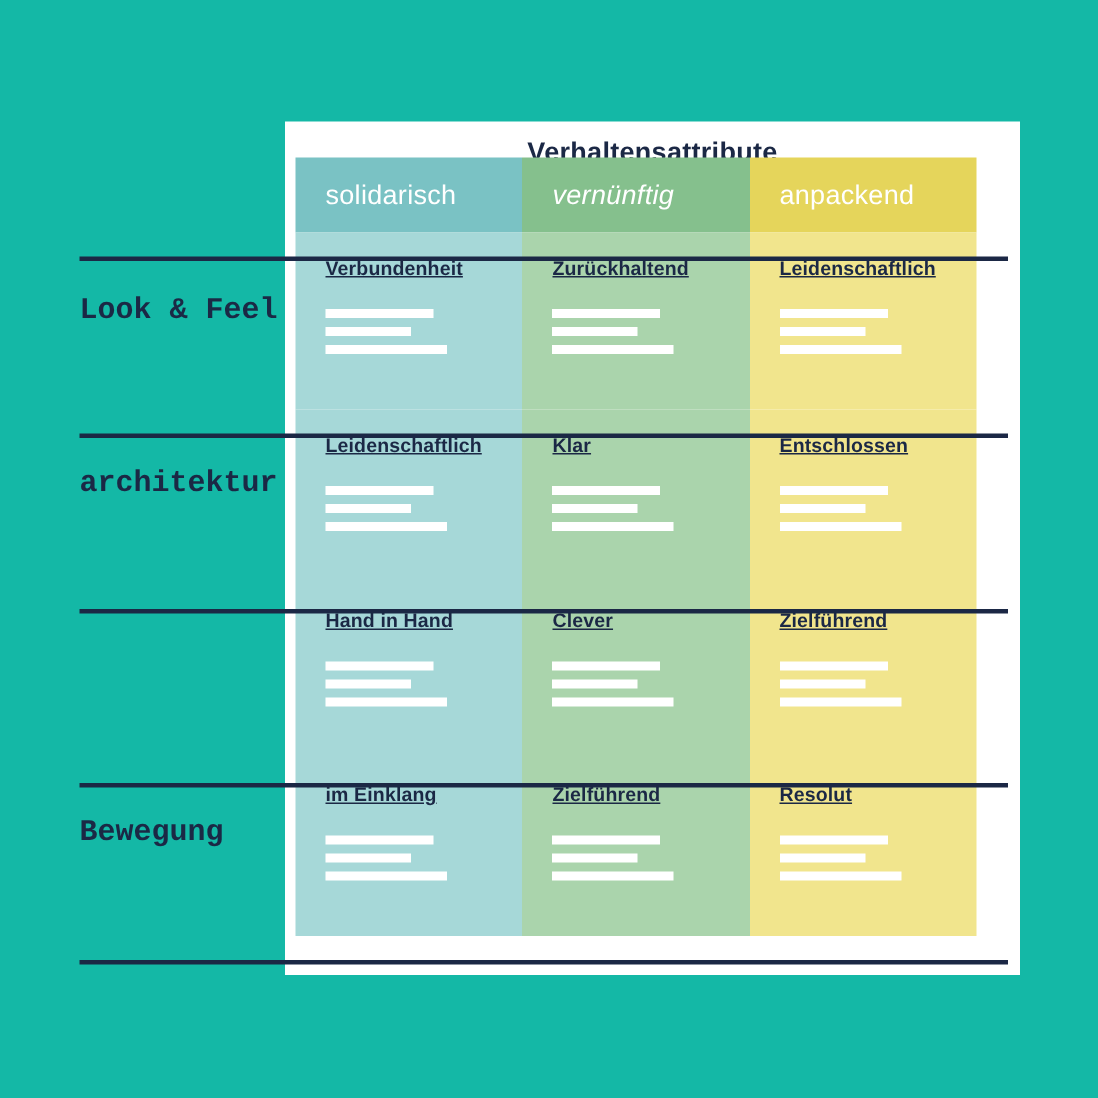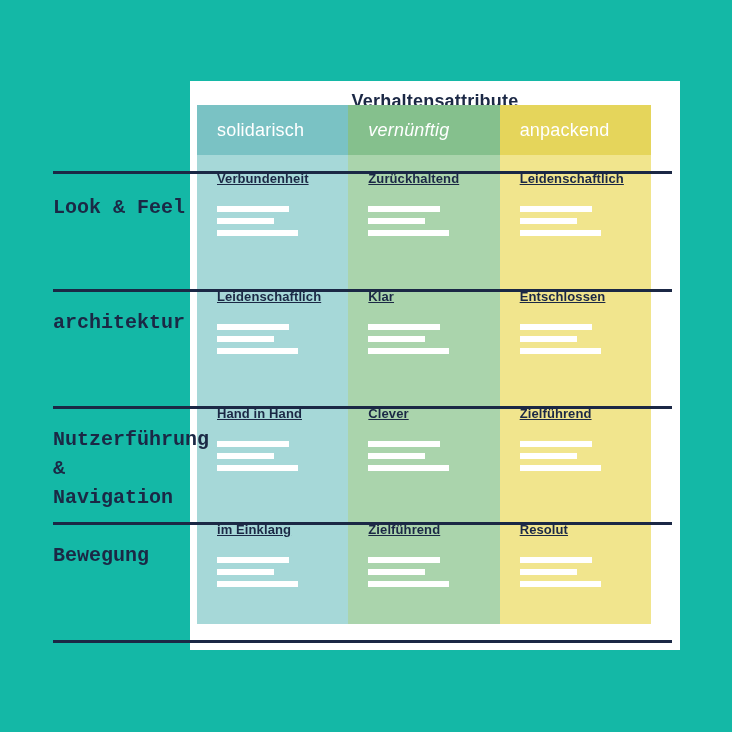--- a/index.html
+++ b/index.html
@@ -233,24 +233,20 @@
       </div>
     </div>
 
     <div class="row-label r0">
       <span>Look &amp; Feel</span>
         <span></span>
     </div>
     <div class="row-label r1">
         <span>architektur</span>
     </div>
-    <div class="row-label r2">
-      <span>Nutzerführung</span>
-        <span>&amp; Navigation</span>
-    </div>
     <div class="row-label r3">
       <span>Bewegung</span>
     </div>
 
     <div class="divider d0" style="background-color: rgb(27, 40, 69);"></div>
     <div class="divider d1" style="background-color: rgb(27, 40, 69);"></div>
     <div class="divider d2" style="background-color: rgb(27, 40, 69);"></div>
     <div class="divider d3" style="background-color: rgb(27, 40, 69);"></div>
     <div class="divider d4" style="background-color: rgb(27, 40, 69);"></div>
 

